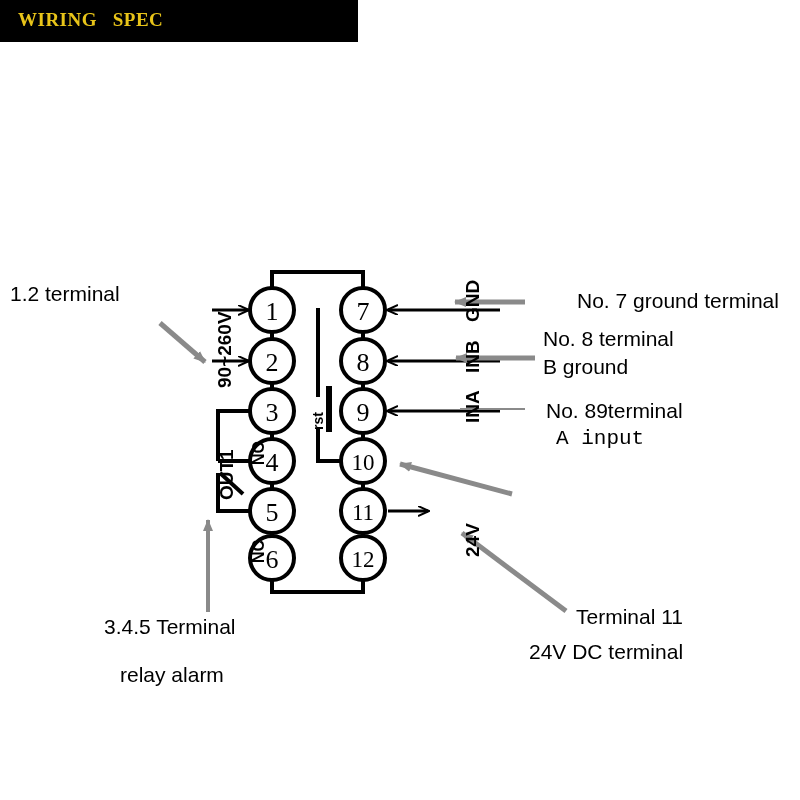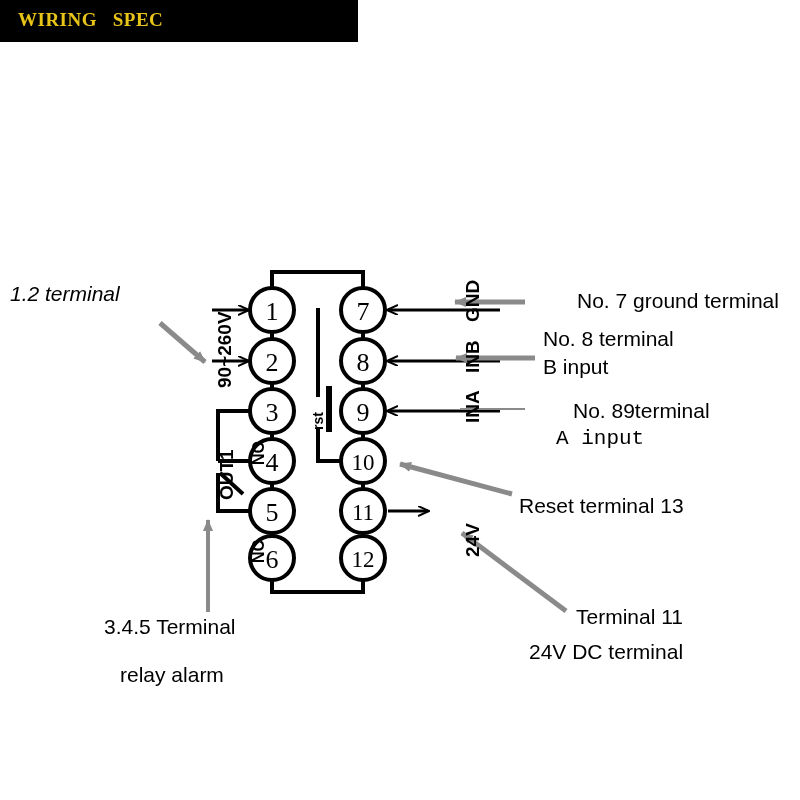--- a/index.html
+++ b/index.html
@@ -190,31 +190,30 @@
   <div class="vlabel sm" style="left:250px;top:465px;">NO</div>
   <div class="vlabel sm" style="left:250px;top:563px;">NC</div>
 
   <div class="vlabel" style="left:462px;top:322px;">GND</div>
   <div class="vlabel" style="left:462px;top:373px;">INB</div>
   <div class="vlabel" style="left:462px;top:423px;">INA</div>
   <div class="vlabel" style="left:462px;top:557px;">24V</div>
   <div class="vlabel xs" style="left:310px;top:430px;">rst</div>
   <div class="rst-bar" style="position:absolute;left:326px;top:386px;width:6px;height:46px;background:#000;"></div>
 
-  <div class="ann" style="left:10px;top:279px;font-style:italic;">1.2 terminal</div>
+  <div class="ann" style="left:10px;top:279px;">1.2 terminal</div>
 
   <div class="ann" style="left:104px;top:612px;">3.4.5 Terminal</div>
   <div class="ann" style="left:120px;top:660px;">relay alarm</div>
 
   <div class="ann" style="left:535px;top:286px;margin-left:42px;">No. 7 ground terminal</div>
 
   <div class="ann" style="left:543px;top:324px;">No. 8 terminal</div>
-  <div class="ann" style="left:543px;top:352px;">B input</div>
-
-  <div class="ann" style="left:546px;top:396px;margin-left:27px;">No. 89terminal</div>
+  <div class="ann" style="left:543px;top:352px;">B ground</div>
+
+  <div class="ann" style="left:546px;top:396px;">No. 89terminal</div>
   <div class="ann" style="left:556px;top:424px;font-family:Liberation Mono, monospace;">A input</div>
 
-  <div class="ann" style="left:519px;top:491px;">Reset terminal 13</div>
 
   <div class="ann" style="left:576px;top:602px;">Terminal 11</div>
   <div class="ann" style="left:529px;top:637px;">24V DC terminal</div>
 
 </div>
 
 </body></html>

